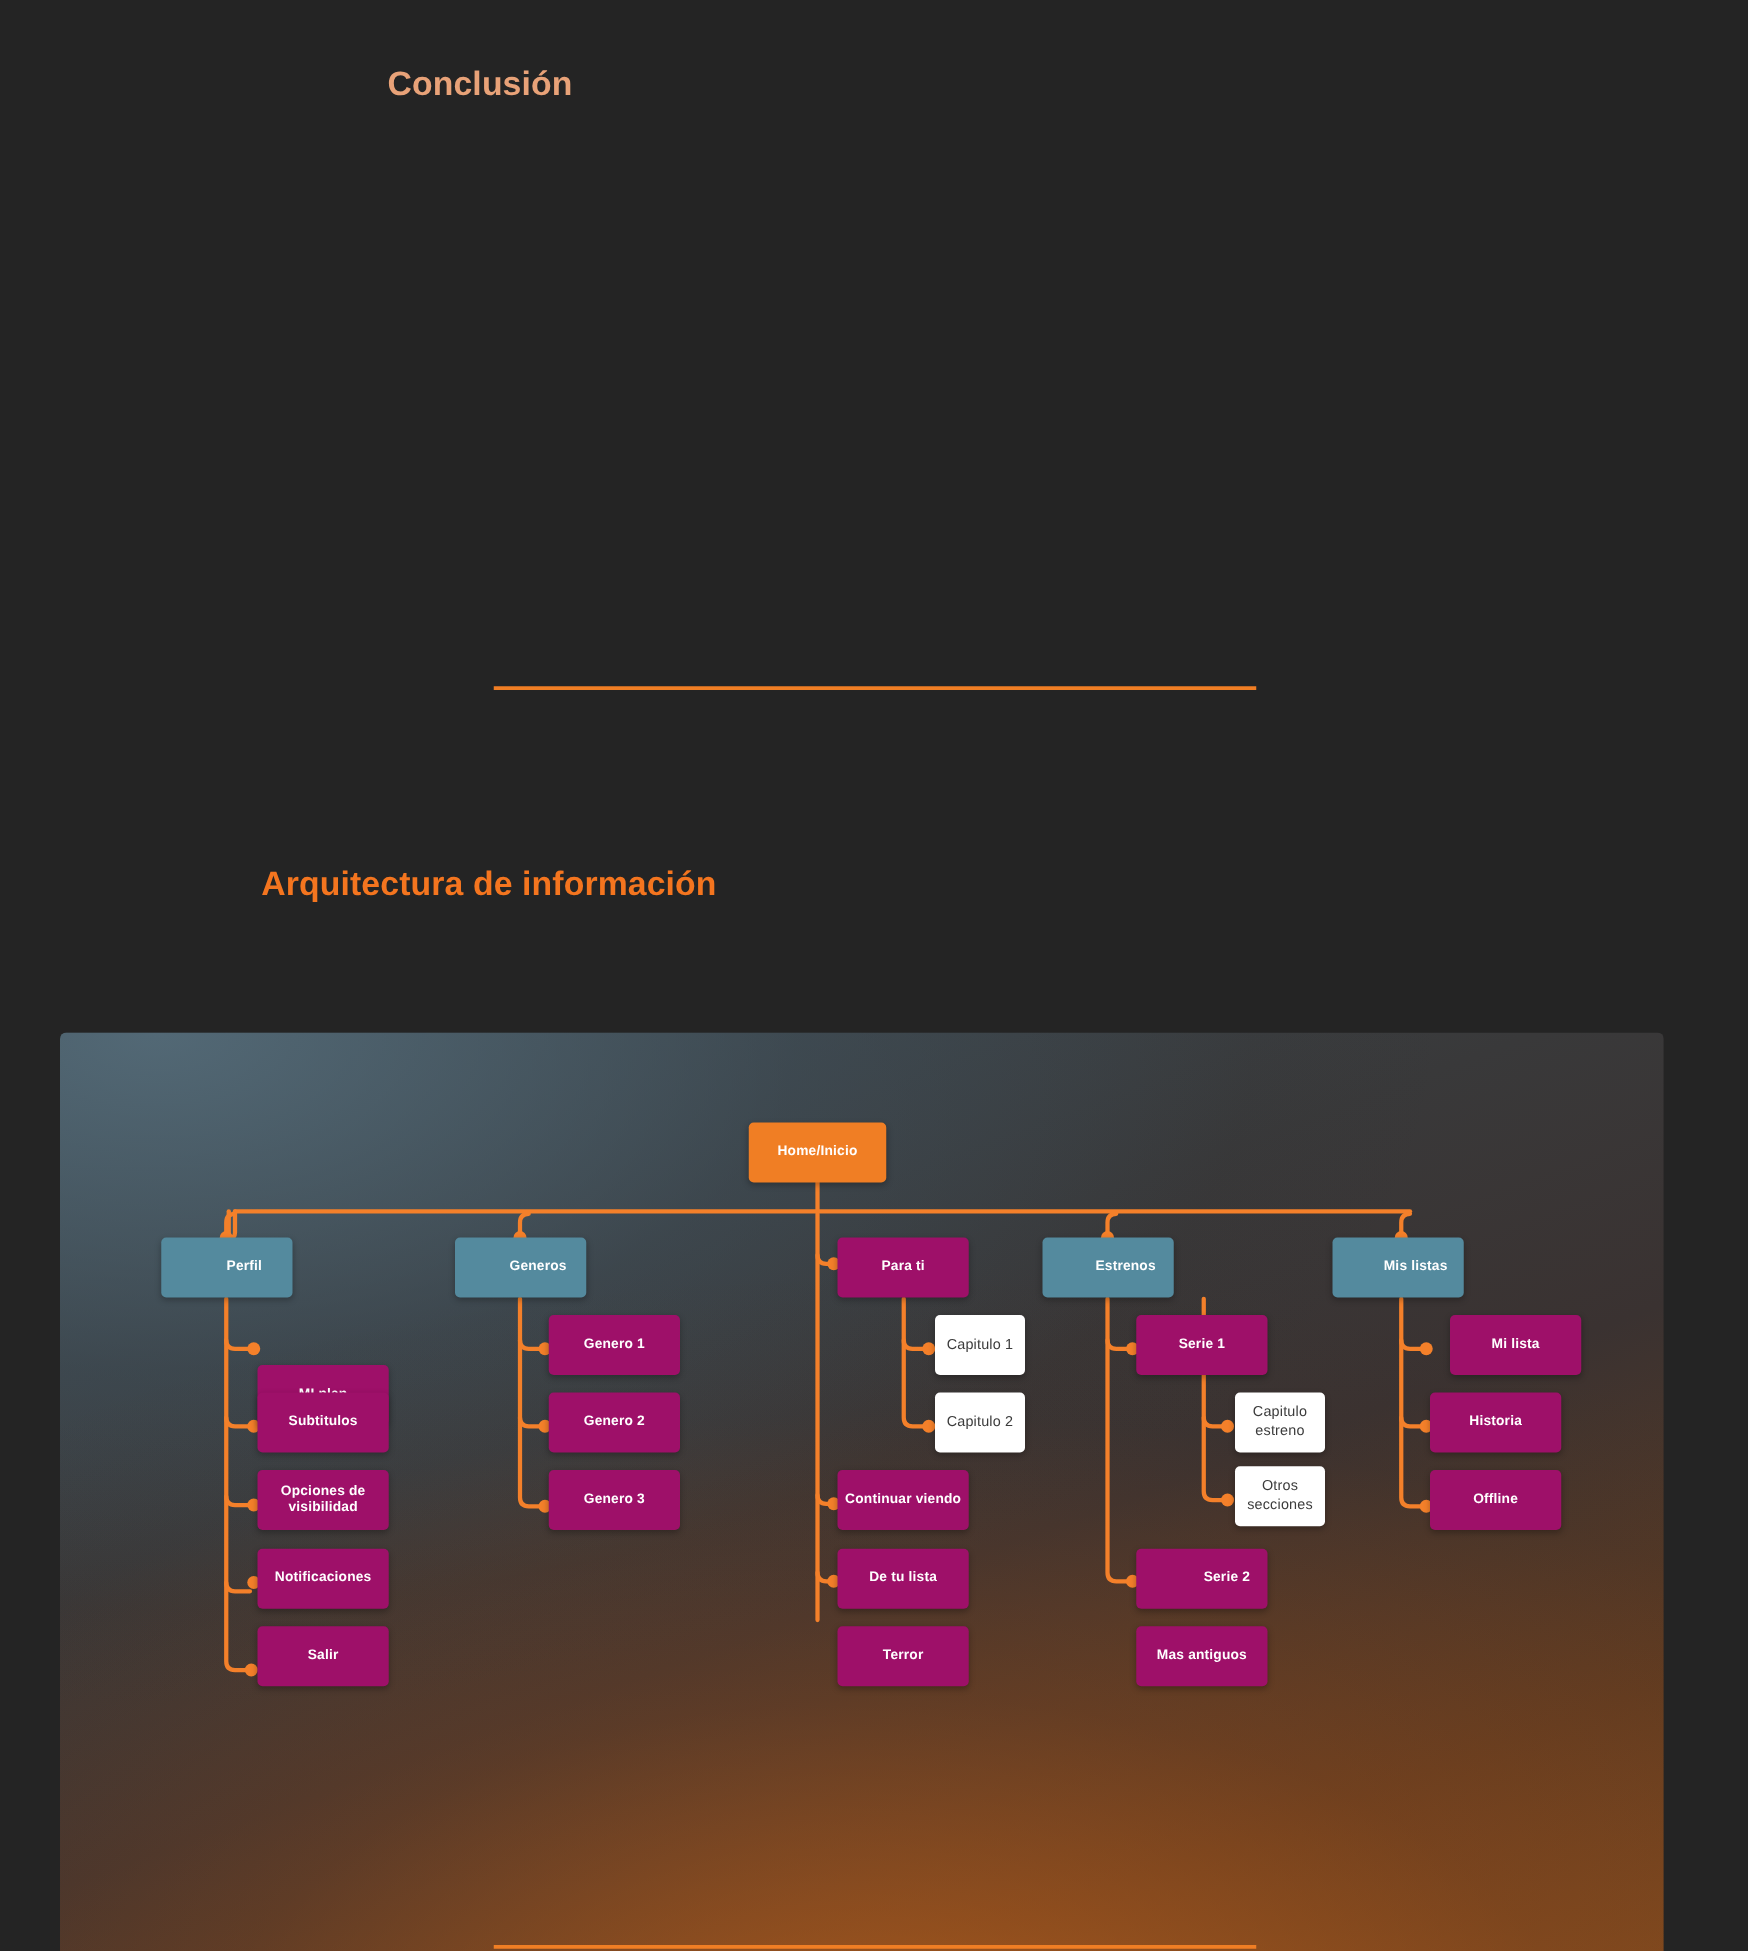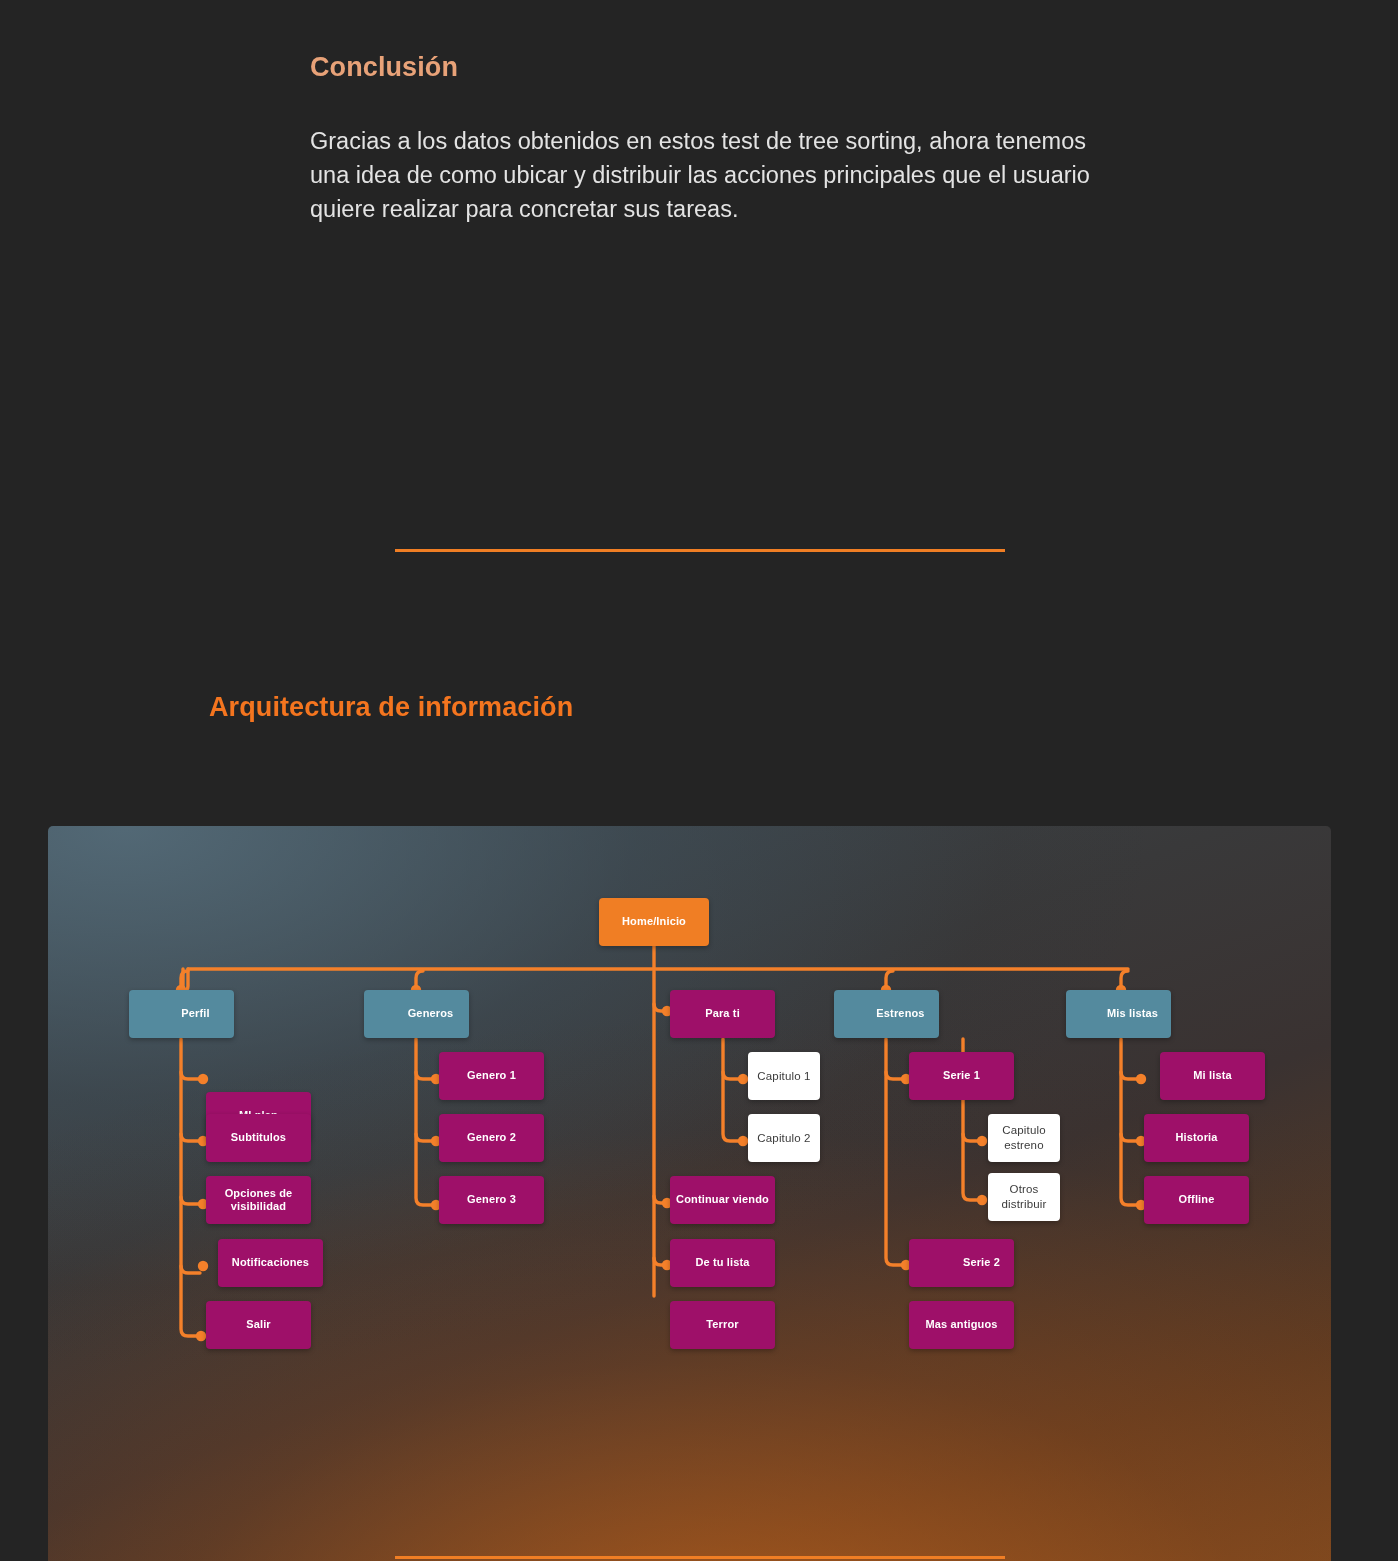--- a/index.html
+++ b/index.html
@@ -126,21 +126,20 @@
     font-size: 11.5px;
     line-height: 15px;
   }
 </style>
 </head>
 <body>
 
 <div class="conclusion-heading">Conclusión</div>
 
 <div class="conclusion-body">
-  <p>Gracias a los datos obtenidos en estos test de tree sorting, ahora tenemos una idea de como ubicar y distribuir las acciones principales que el usuario quiere realizar para concretar sus tareas.</p>
 </div>
 
 <div class="rule rule-top"></div>
 
 <div class="section-heading">Arquitectura de información</div>
 
 <div class="panel">
   <div class="panel-inner">
 
     <svg class="wires" viewBox="0 0 1283 622">
@@ -265,21 +264,21 @@
 
     <div class="node item" style="left:158px; top:226px; width:105px; height:48px;margin-top:40px;">
       <span>MI plan</span>
     </div>
     <div class="node item" style="left:158px; top:288px; width:105px; height:48px;">
       <span>Subtitulos</span>
     </div>
     <div class="node item" style="left:158px; top:350px; width:105px; height:48px;">
       <span>Opciones de visibilidad</span>
     </div>
-    <div class="node item" style="left:158px; top:413px; width:105px; height:48px;margin-left:12px;">
+    <div class="node item" style="left:158px; top:413px; width:105px; height:48px;">
       <span>Notificaciones</span>
     </div>
     <div class="node item" style="left:158px; top:475px; width:105px; height:48px;">
       <span>Salir</span>
     </div>
 
     <div class="node item" style="left:391px; top:226px; width:105px; height:48px;">
       <span>Genero 1</span>
     </div>
     <div class="node item" style="left:391px; top:288px; width:105px; height:48px;">
@@ -305,21 +304,21 @@
       <span>Terror</span>
     </div>
 
     <div class="node item" style="left:861px; top:226px; width:105px; height:48px;">
       <span>Serie 1</span>
     </div>
     <div class="node leaf" style="left:940px; top:288px; width:72px; height:48px;">
       <span>Capitulo estreno</span>
     </div>
     <div class="node leaf" style="left:940px; top:347px; width:72px; height:48px;">
-      <span>Otros distribuir</span>
+      <span>Otros secciones</span>
     </div>
     <div class="node item" style="left:861px; top:413px; width:105px; height:48px;padding-left:44px;">
       <span>Serie 2</span>
     </div>
     <div class="node item" style="left:861px; top:475px; width:105px; height:48px;">
       <span>Mas antiguos</span>
     </div>
 
     <div class="node item" style="left:1096px; top:226px; width:105px; height:48px;margin-left:16px;">
       <span>Mi lista</span>

